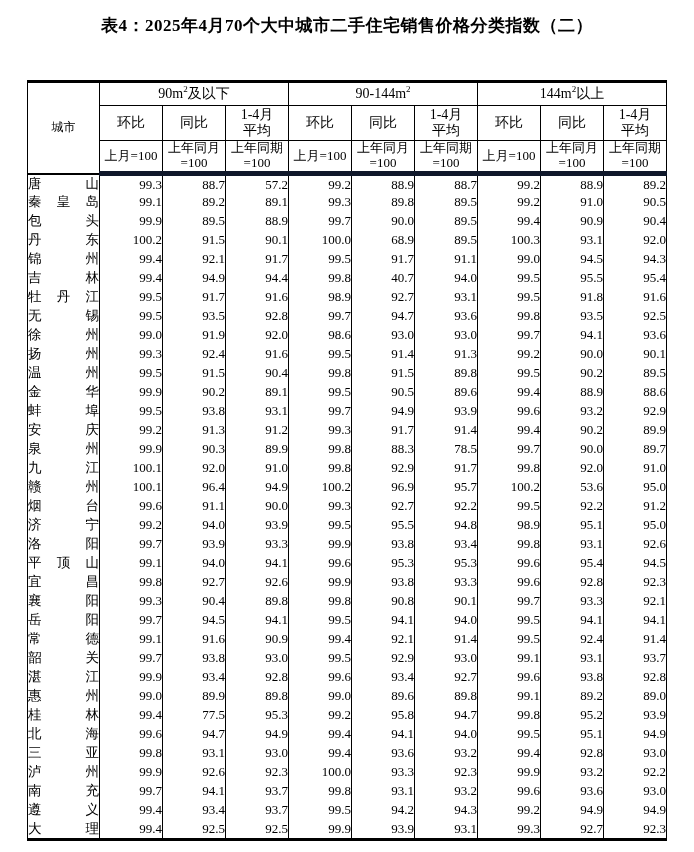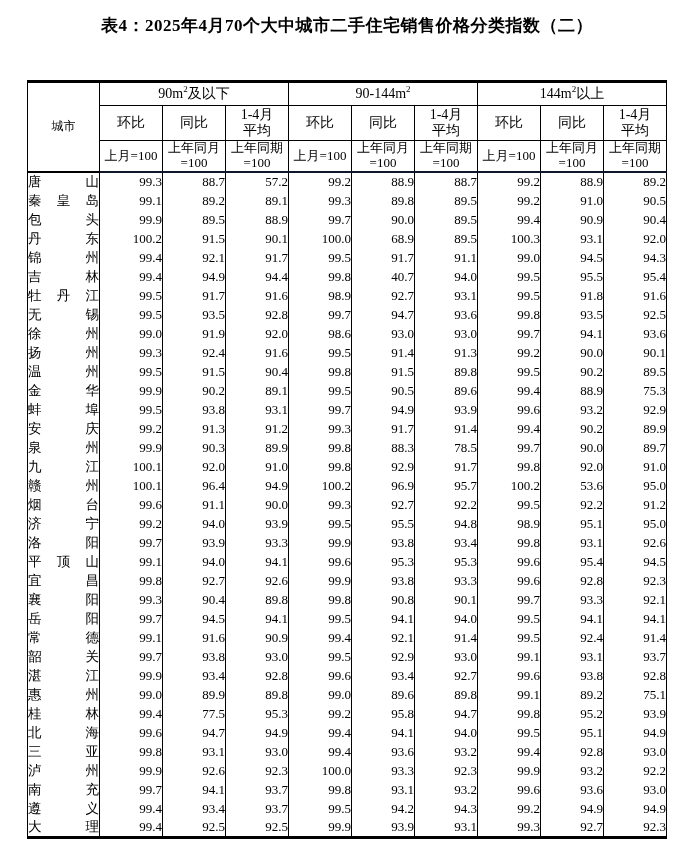--- a/index.html
+++ b/index.html
@@ -46,21 +46,21 @@
   thead tr.hr1 th { height: 22px; }
   thead tr.hr2 th { height: 34px; }
   thead tr.hr3 th { height: 30px; }
   thead th {
     text-align: center;
     vertical-align: middle;
     font-size: 14px;
     line-height: 1.15;
     border-bottom: 1px solid #000;
   }
-  thead tr.hr3 th { font-size: 13px; border-bottom: 2px solid #0f172a; }
+  thead tr.hr3 th { font-size: 13px; border-bottom: 5px solid #0f172a; }
   thead th.corner {
     font-size: 12px;
     border-bottom: 2px solid #000;
   }
   thead th sup { font-size: 9px; line-height: 0; }
   tbody tr { height: 19px; }
   tbody td {
     font-size: 13px;
     vertical-align: middle;
     border-top: none;
@@ -325,21 +325,21 @@
             </div>
           </td>
           <td class="num">99.9</td>
           <td class="num">90.2</td>
           <td class="num">89.1</td>
           <td class="num">99.5</td>
           <td class="num">90.5</td>
           <td class="num">89.6</td>
           <td class="num">99.4</td>
           <td class="num">88.9</td>
-          <td class="num">75.3</td>
+          <td class="num">88.6</td>
         </tr>
         <tr>
           <td class="city">
             <div class="spread">
               <span>蚌</span>
               <span>埠</span>
             </div>
           </td>
           <td class="num">99.5</td>
           <td class="num">93.8</td>
@@ -598,21 +598,21 @@
             </div>
           </td>
           <td class="num">99.0</td>
           <td class="num">89.9</td>
           <td class="num">89.8</td>
           <td class="num">99.0</td>
           <td class="num">89.6</td>
           <td class="num">89.8</td>
           <td class="num">99.1</td>
           <td class="num">89.2</td>
-          <td class="num">75.1</td>
+          <td class="num">89.0</td>
         </tr>
         <tr>
           <td class="city">
             <div class="spread">
               <span>桂</span>
               <span>林</span>
             </div>
           </td>
           <td class="num">99.4</td>
           <td class="num">77.5</td>

